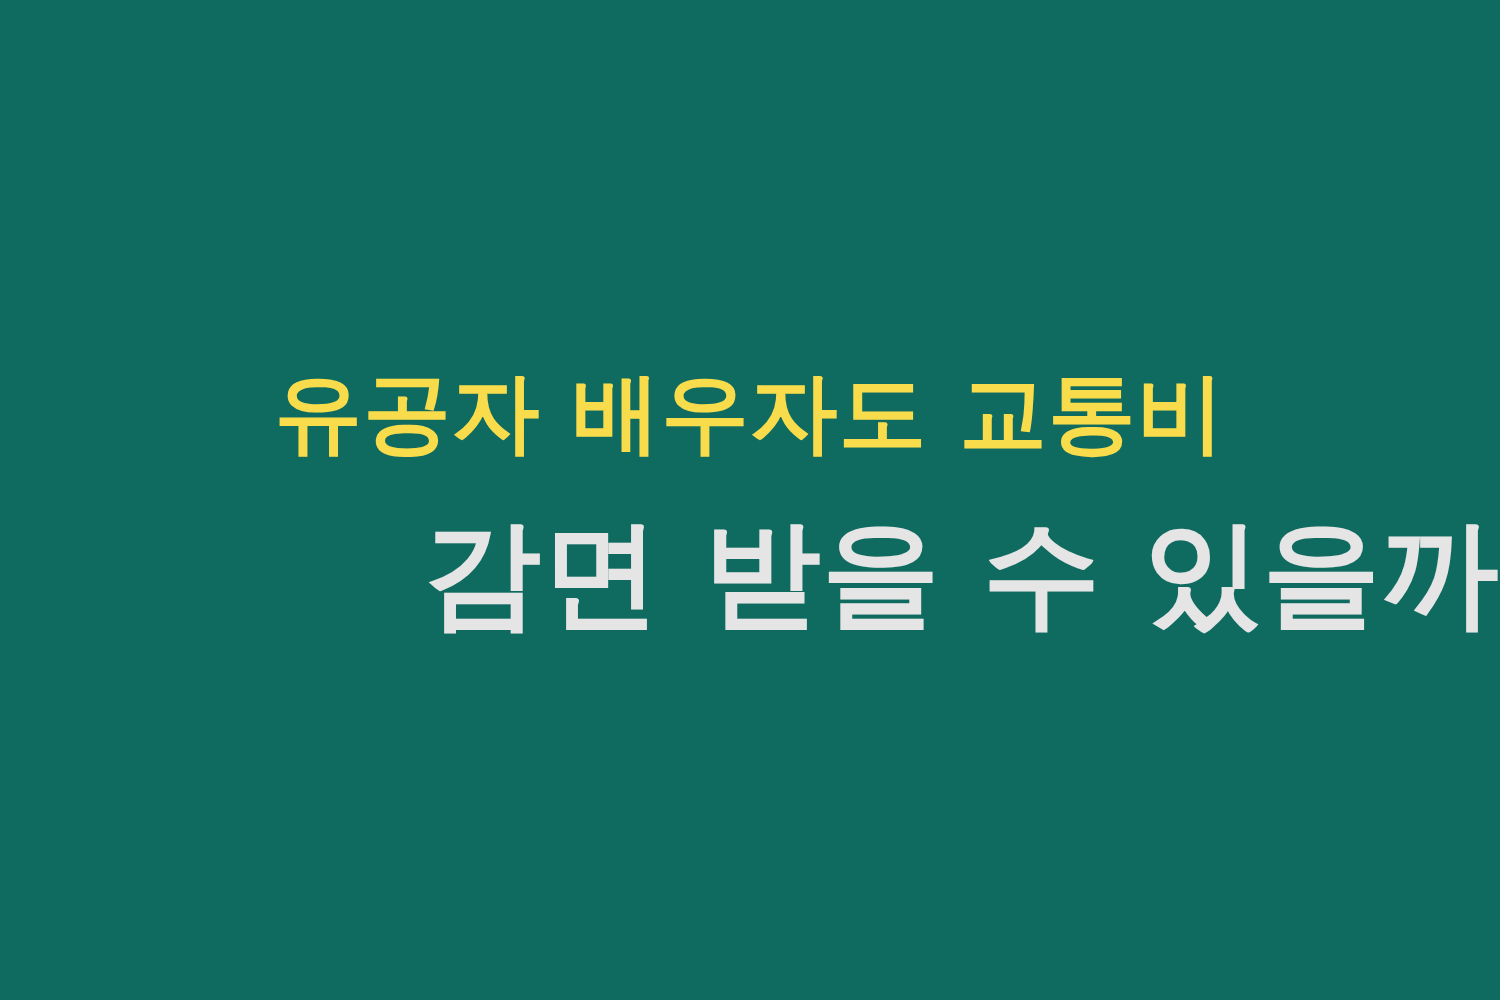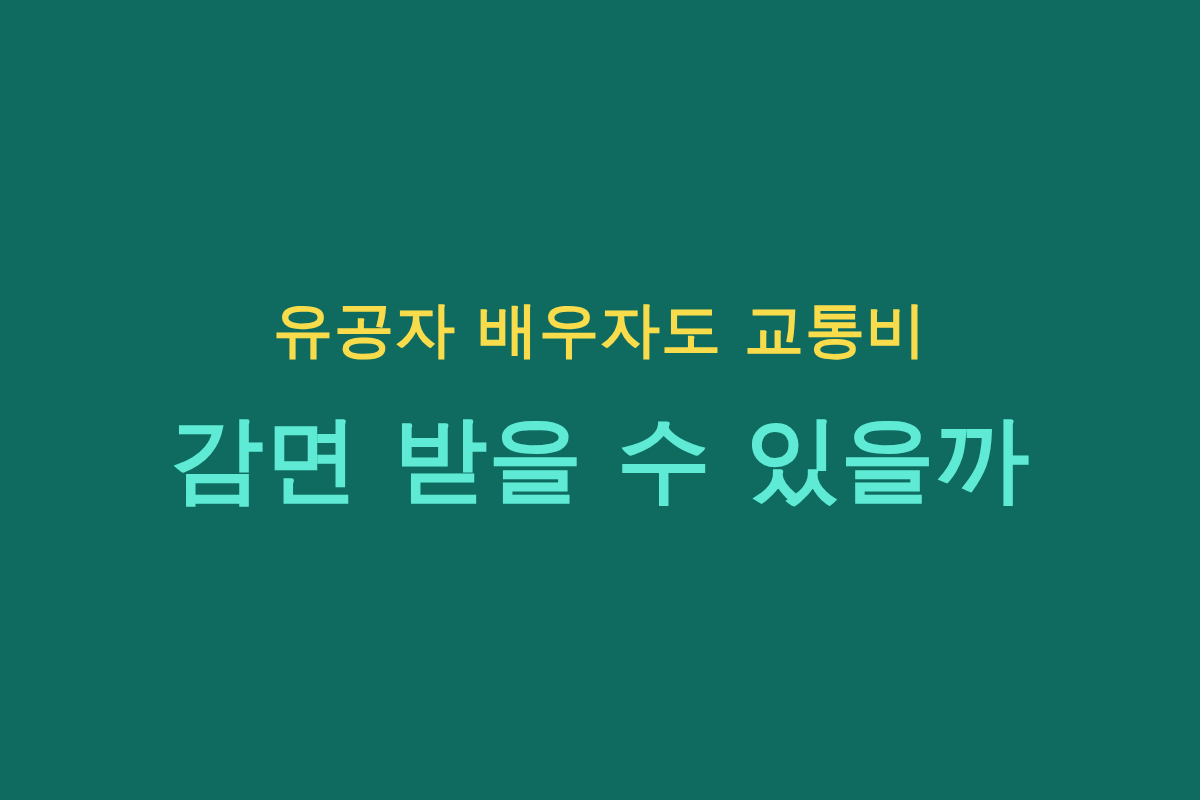--- a/index.html
+++ b/index.html
@@ -33,37 +33,37 @@
     text-align: center;
     margin-top: -10px;
     user-select: none;
   }
 
   .headline-line {
     display: block;
     color: #f9dc4c;
     font-family: "DejaVu Sans", "Liberation Sans", sans-serif;
     font-weight: 700;
-    font-size: 60px;
+    font-size: 70px;
     line-height: 130px;
     letter-spacing: 1px;
     white-space: nowrap;
     text-rendering: geometricPrecision;
   }
 
   .headline-line.line-2 {
     font-size: 94px;
   }
 </style>
 </head>
 <body style="background-color: rgb(15, 107, 95);">
 
 <div id="thumbnail-card" style="background-color: rgb(15, 107, 95);">
 
   <div id="headline-block">
 
     <span class="headline-line line-1" style="color: rgb(249, 220, 76);">유공자 배우자도 교통비</span>
 
-    <span class="headline-line line-2" style="color: #5eead4;">감면 받을 수 있을까</span>
+    <span class="headline-line line-2" style="color: #e5e5e5; text-align: right;">감면 받을 수 있을까</span>
 
   </div>
 
 </div>
 
 </body></html>

